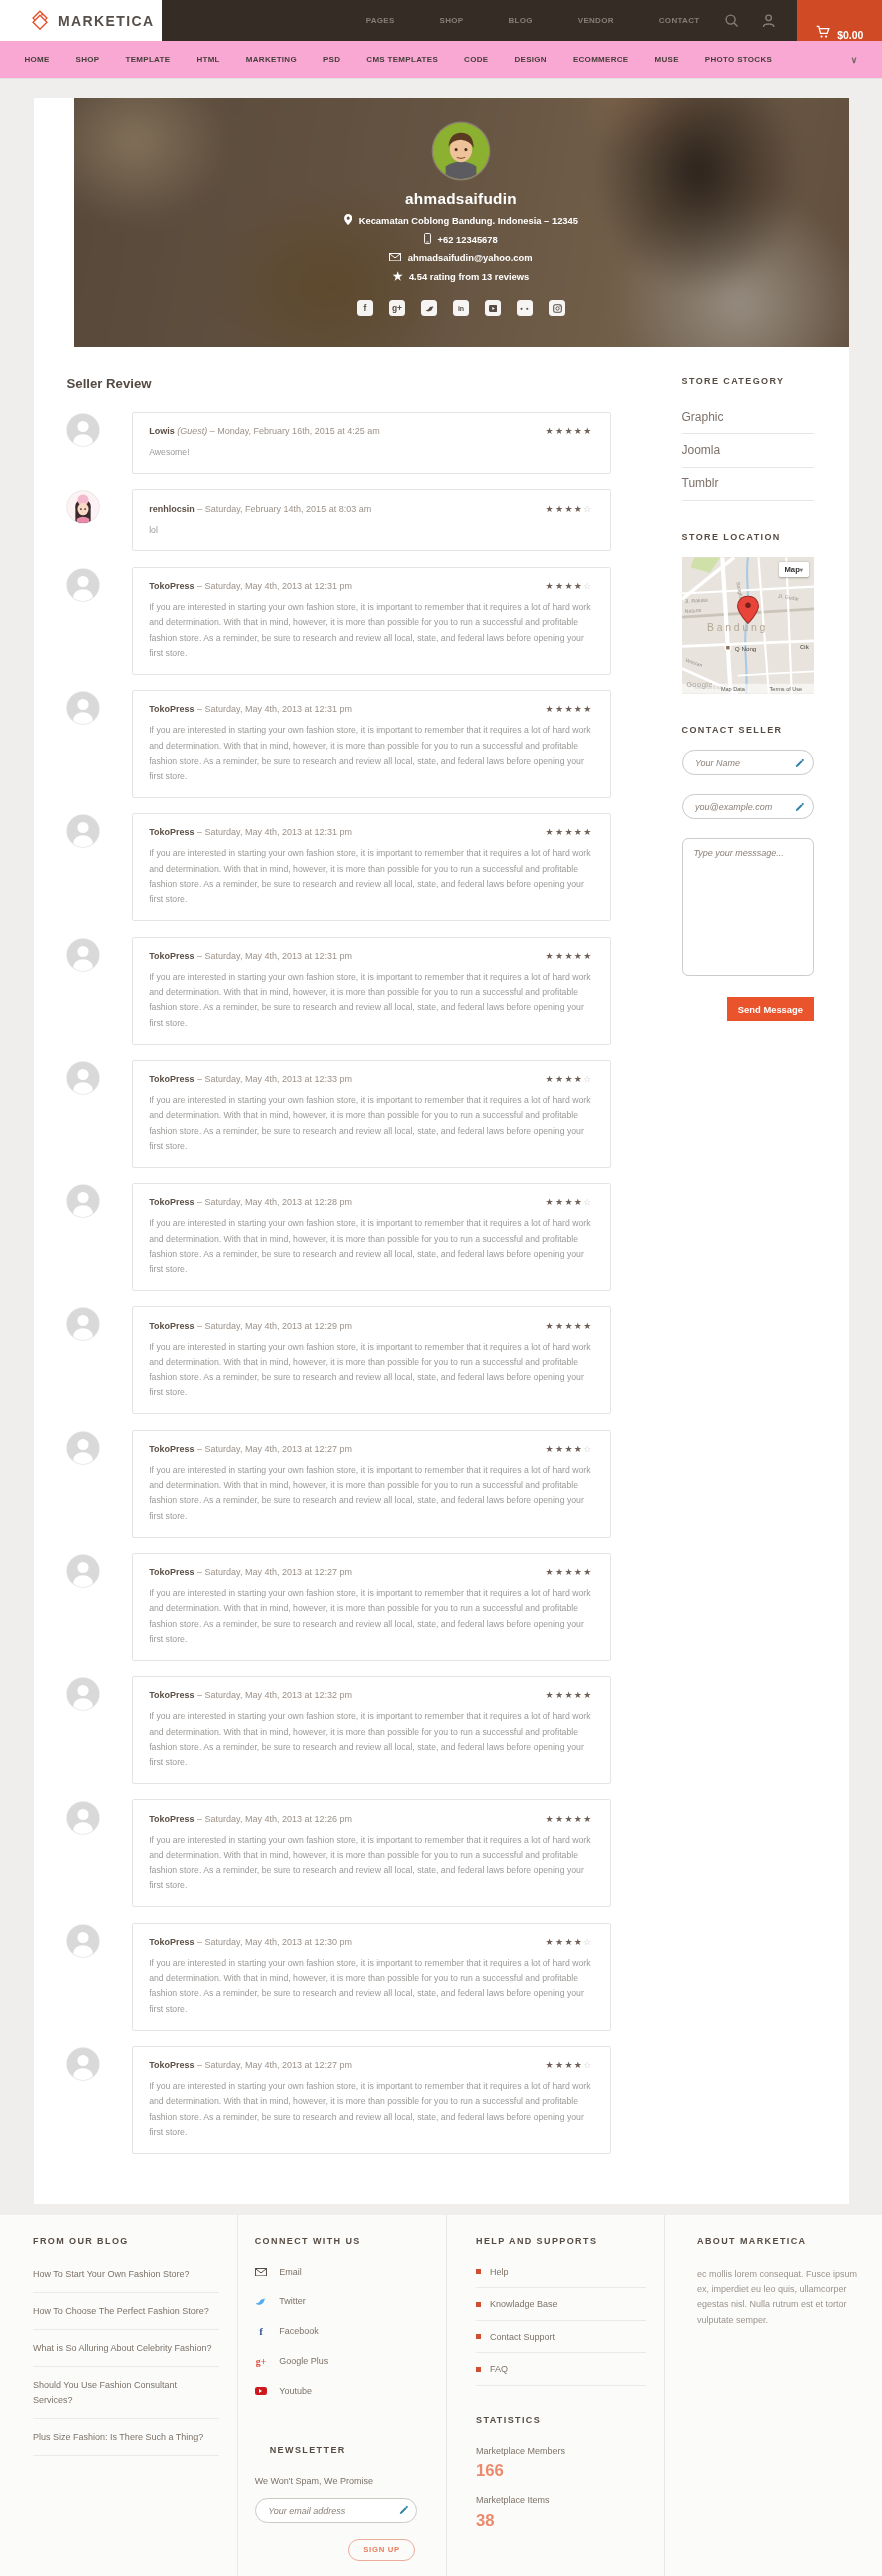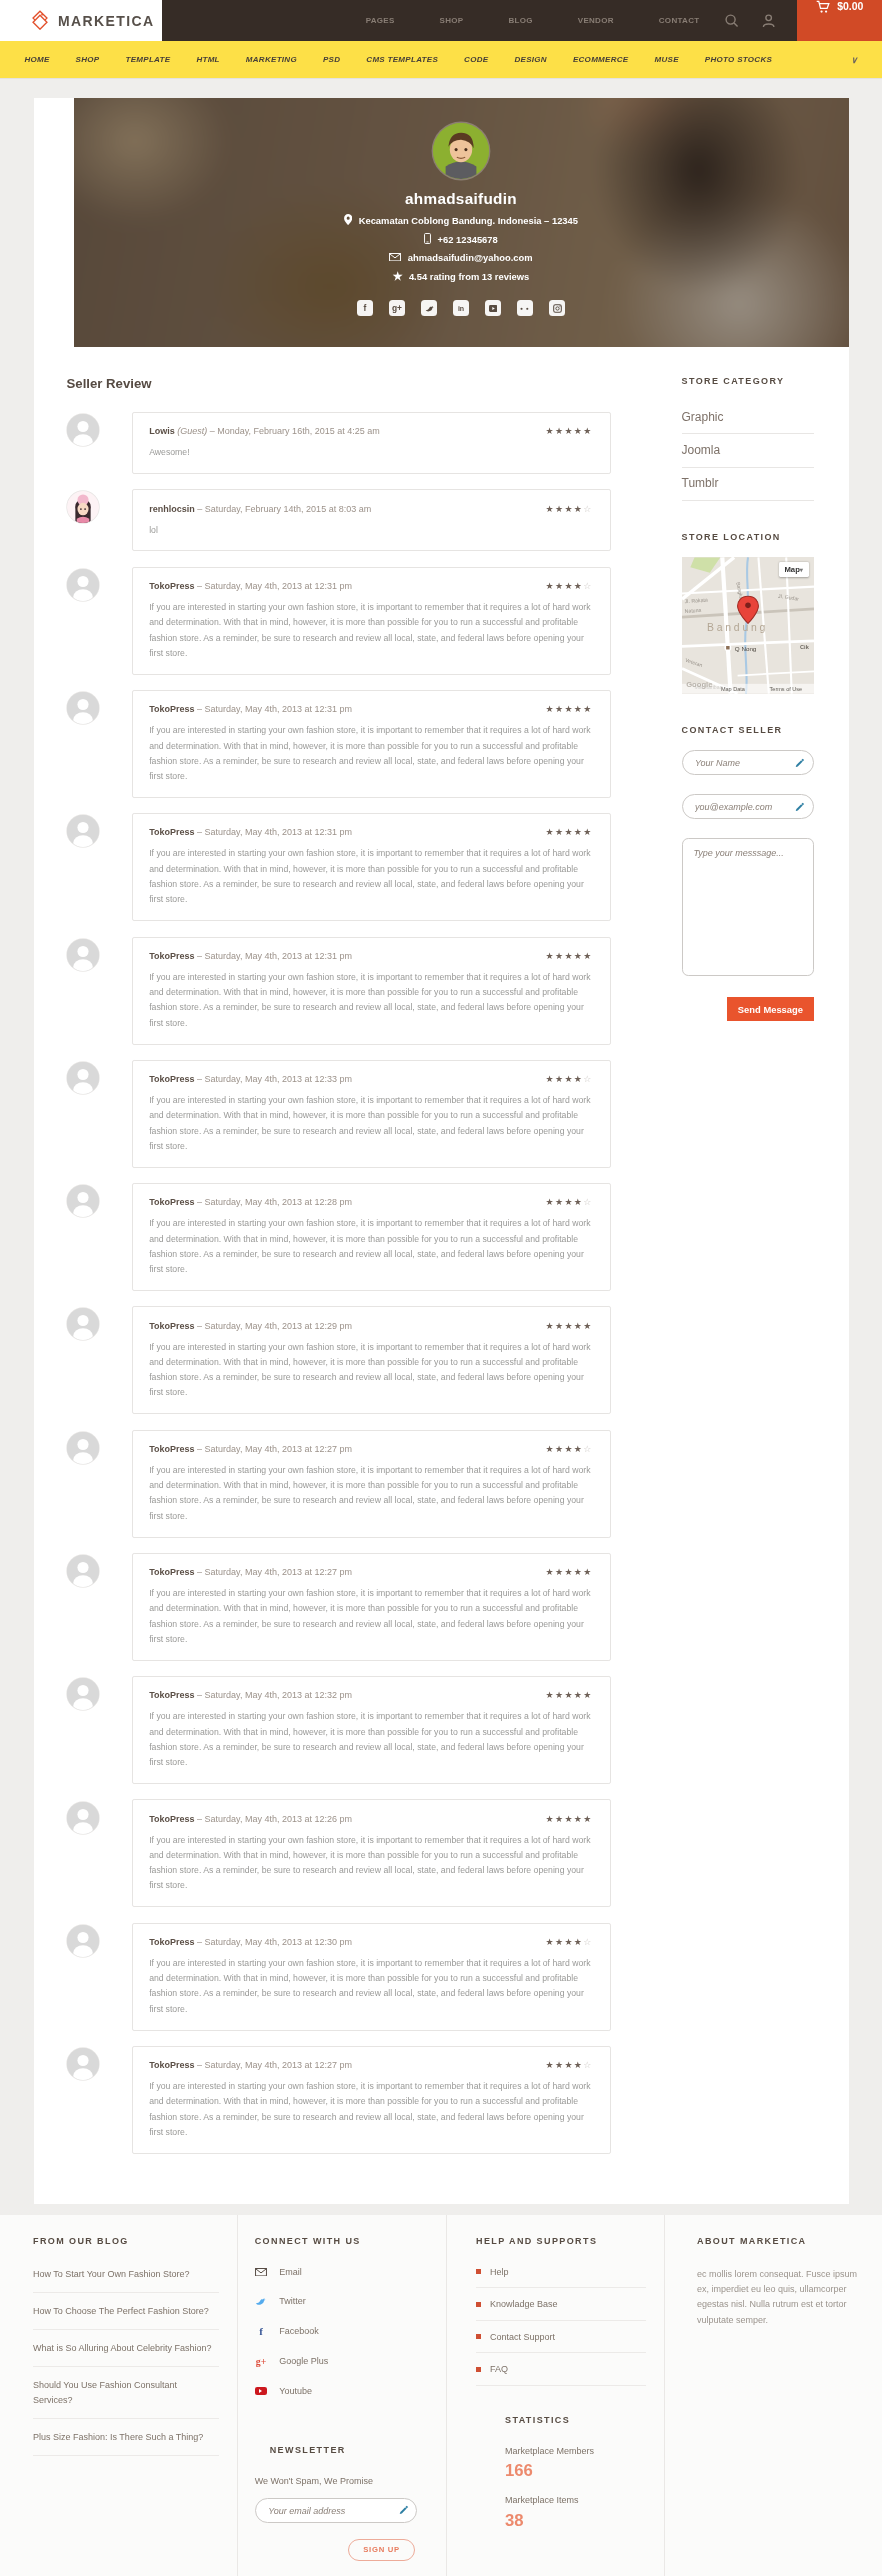--- a/index.html
+++ b/index.html
@@ -6,24 +6,24 @@
   body { width:882px; background:#efeeec; font-family:"Liberation Sans", sans-serif; }
   ul { list-style:none; }
 
   
   .hd { height:41px; background:#362c26; display:flex; align-items:center; }
   .logo-box { width:162px; height:41px; background:#fff; display:flex; align-items:center; gap:9px; padding-left:31px; flex:none; cursor:pointer; }
   .logo-text { font-size:14px; font-weight:bold; letter-spacing:1.4px; color:#57504a; }
   .hd-menu { margin-left:auto; display:flex; gap:45px; margin-right:25px; }
   .hd-menu span { font-size:8px; font-weight:bold; letter-spacing:0.3px; color:#887d74; cursor:pointer; }
   .hd-ic { margin-right:21px; cursor:pointer; display:flex; align-items:center; }
-  .cart-btn { width:85px; height:41px; background:#d14a26; color:#fff; display:flex; align-items:flex-start; justify-content:center; gap:7px; font-size:10.5px; font-weight:bold; cursor:pointer; flex:none; }
+  .cart-btn { width:85px; height:41px; background:#d14a26; color:#fff; display:flex; align-items:flex-end; justify-content:center; gap:7px; font-size:10.5px; font-weight:bold; cursor:pointer; flex:none; }
 
   
-  .subnav { height:38px; background:#fde047; border-bottom:0.7px solid #e4e2e0; display:flex; align-items:center; padding:0 24.4px; gap:26px;font-style:italic; }
+  .subnav { height:38px; background:#f9a8d4; border-bottom:0.7px solid #e4e2e0; display:flex; align-items:center; padding:0 24.4px; gap:26px; }
   .subnav span { font-size:8px; font-weight:bold; letter-spacing:0.3px; color:#453e38; cursor:pointer; white-space:nowrap; }
   .subnav .chev { margin-left:auto; color:#6d655d; font-size:9px; }
 
   
   .page { padding-top:19px; }
   .wrap { width:815px; margin:0 auto; background:#fff; padding-bottom:35px; }
 
   
   .hero { height:249px; position:relative; overflow:hidden;margin-left:40px; }
   .hero-bg { position:absolute; inset:-21px; filter:blur(9px);
@@ -86,21 +86,21 @@
   .f-soc .ic { width:12.6px; display:flex; justify-content:center; }
   .fb-f { color:#3b5998; font-weight:bold; font-size:11px; font-family:"Liberation Serif",serif; }
   .gp { color:#dd4b39; font-weight:bold; font-size:9.8px; font-family:"Liberation Serif",serif; }
   .yt { width:12px; height:8.4px; background:#cc181e; border-radius:2.1px; position:relative; }
   .yt:after { content:""; position:absolute; left:4.2px; top:2.1px; border-left:3.5px solid #fff; border-top:2.1px solid transparent; border-bottom:2.1px solid transparent; }
   .nl-note { font-size:9px; color:#7d7268; margin:24px 0 12.6px; }
   .nl-wrap { position:relative; margin-bottom:15.3px; }
   .signup { display:block; margin-left:auto; background:transparent; border:1.4px solid #edab99; border-radius:12px; color:#e87c5e; font-size:7.7px; font-weight:bold; letter-spacing:0.7px; padding:5.6px 14.6px; cursor:pointer; font-family:"Liberation Sans",sans-serif; }
   .f-help li { display:flex; align-items:center; gap:9px; font-size:9px; color:#7d7268; padding-bottom:10.5px; border-bottom:0.7px solid #eceae8; margin-bottom:11px; cursor:pointer; }
   .sq { width:4.9px; height:4.9px; background:#cf4f33; flex:none; }
-  .stats { margin-top:29px;margin-left:29px; }
+  .stats { margin-top:29px; }
   .stat-label { font-size:9px; color:#7d7268; margin-bottom:5.6px; }
   .stat-num { font-size:16.7px; font-weight:bold; color:#ec8a6d; margin-bottom:14px; }
   .about-p { font-size:9px; color:#9b948d; line-height:15.3px; margin-bottom:14px; }
   .office { font-size:9px; color:#9b948d; line-height:15.3px; }
   .office b { color:#6b635c; }
 </style>
 </head>
 <body>
 
 <header class="hd">

